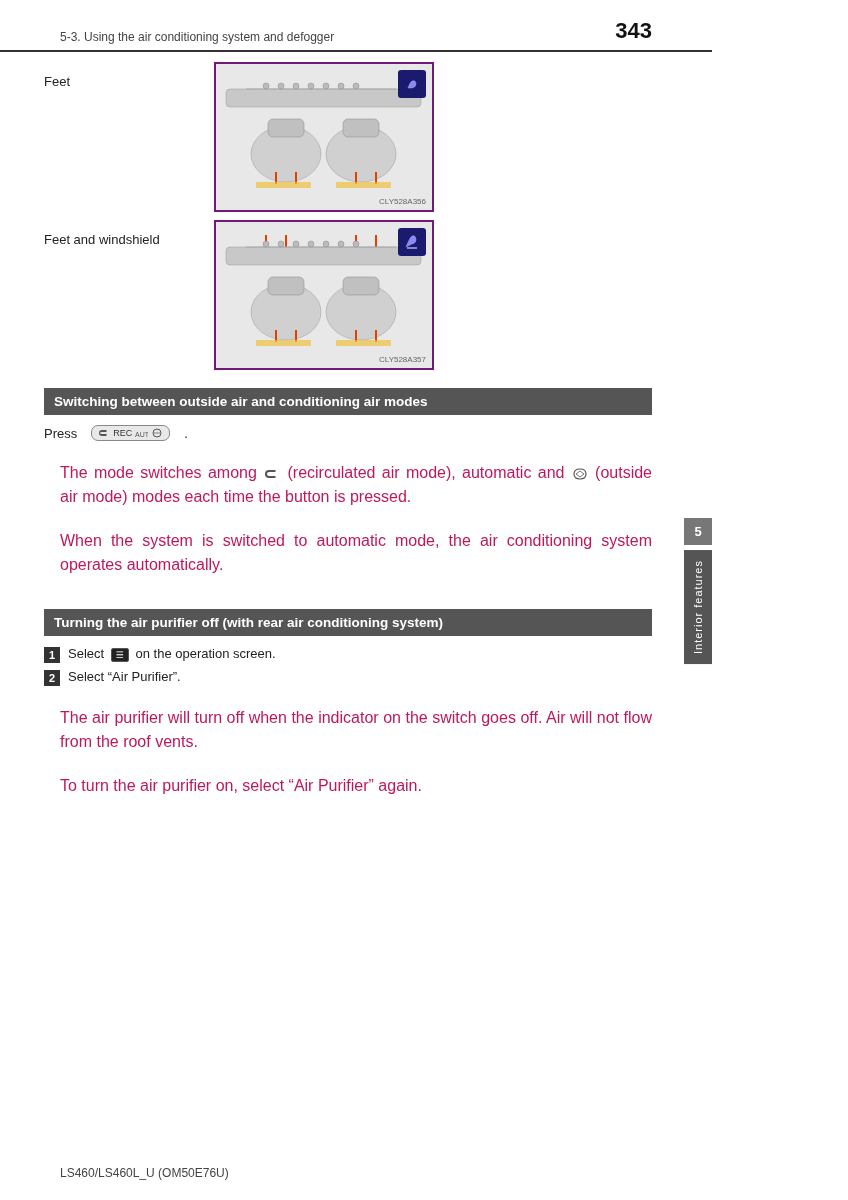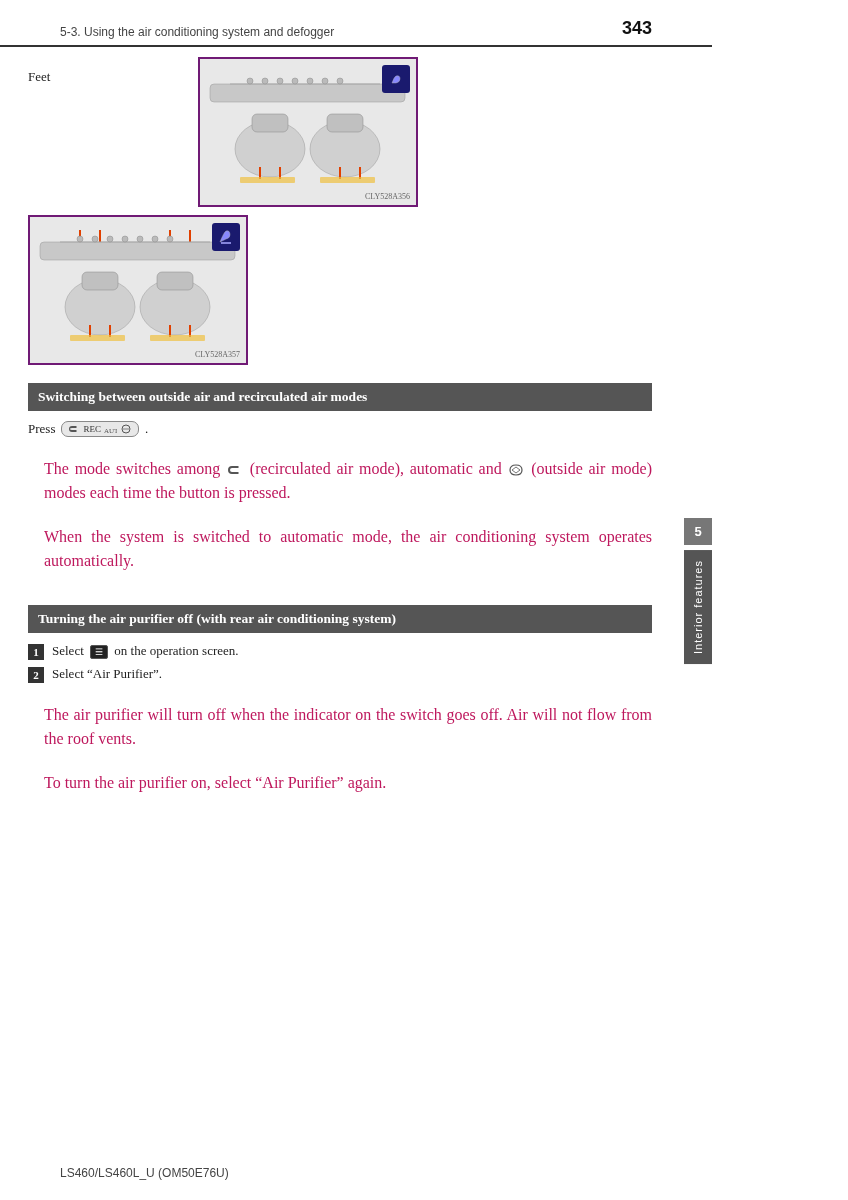--- a/index.html
+++ b/index.html
@@ -27,21 +27,21 @@
       align-items: flex-end;
       padding: 18px 60px 6px 60px;
       border-bottom: 2px solid #333;
       margin-bottom: 0;
     }
     .header-section-title {
       font-size: 12px;
       color: #444;
     }
     .header-page-number {
-      font-size: 18px;
+      font-size: 22px;
       font-weight: bold;
       color: #111;
     }
 
     
     .side-tab {
       position: absolute;
       right: 0;
       top: 550px;
       width: 28px;
@@ -65,22 +65,21 @@
       background: #777;
       color: #fff;
       font-size: 13px;
       font-weight: bold;
       text-align: center;
       padding: 6px 0;
     }
 
     
     .main-content {
-      padding: 10px 60px 30px 28px;
-      font-family: Liberation Serif, serif;
+      padding: 10px 60px 30px 44px;
     }
 
     
     .airflow-section {
       display: flex;
       align-items: flex-start;
       margin-bottom: 8px;
       gap: 10px;
     }
     .airflow-label {
@@ -128,21 +127,21 @@
       font-size: 13.5px;
       font-weight: bold;
       padding: 6px 10px;
       margin: 18px 0 10px 0;
     }
 
     
     .press-line {
       display: flex;
       align-items: center;
-      gap: 6px;
+      gap: 14px;
       margin: 8px 0 10px 0;
       font-size: 13px;
     }
     .button-img {
       display: inline-flex;
       align-items: center;
       border: 1px solid #888;
       border-radius: 7px;
       background: #e8e8e8;
       padding: 2px 5px;
@@ -265,20 +264,21 @@
             <rect width="20" height="20" fill="#1a1a6e"></rect>
 
             <path d="M6 14 Q8 8 10 7 Q14 6 14 10 Q14 13 10 14 Z" fill="#8888ff" stroke="#aaa" stroke-width="0.5"></path>
           </svg>
         </div>
         <span class="image-caption">CLY528A356</span>
       </div>
     </div>
 
     <div class="airflow-section">
+      <div class="airflow-label">Feet and windshield</div>
       <div class="car-svg-container">
         <svg width="220" height="150" viewBox="0 0 220 150" xmlns="http://www.w3.org/2000/svg">
 
           <rect width="220" height="150" fill="#e8e8e8"></rect>
 
           <rect x="10" y="25" width="195" height="18" rx="4" fill="#c8c8c8" stroke="#999" stroke-width="0.5"></rect>
 
           <ellipse cx="70" cy="90" rx="35" ry="28" fill="#d0d0d0" stroke="#999" stroke-width="0.5"></ellipse>
           <ellipse cx="145" cy="90" rx="35" ry="28" fill="#d0d0d0" stroke="#999" stroke-width="0.5"></ellipse>
 
@@ -314,21 +314,21 @@
             <rect width="20" height="20" fill="#1a1a6e"></rect>
 
             <path d="M4 15 Q8 5 10 4 Q14 3 14 8 Q14 11 10 12 Z" fill="#8888ff" stroke="#aaa" stroke-width="0.5"></path>
             <line x1="5" y1="16" x2="15" y2="16" stroke="#aaaaff" stroke-width="1.5"></line>
           </svg>
         </div>
         <span class="image-caption">CLY528A357</span>
       </div>
     </div>
 
-    <div class="section-heading">Switching between outside air and recirculated air modes</div>
+    <div class="section-heading">Switching between outside air and conditioning air modes</div>
 
     <div class="press-line">
       <span>Press</span>
       <span class="button-img">
         <svg width="14" height="10" viewBox="0 0 14 10">
 
           <path d="M2 5 Q2 2 5 2 L9 2 L8 1 L10 3 L8 5 L9 4 L5 4 Q3 4 3 5 Q3 6 5 6 L9 6 L8 5 L10 7 L8 9 L9 8 L5 8 Q2 8 2 5Z" fill="#555" stroke="none"></path>
         </svg>
         <span>REC</span>
         <svg width="14" height="10" viewBox="0 0 14 10">

